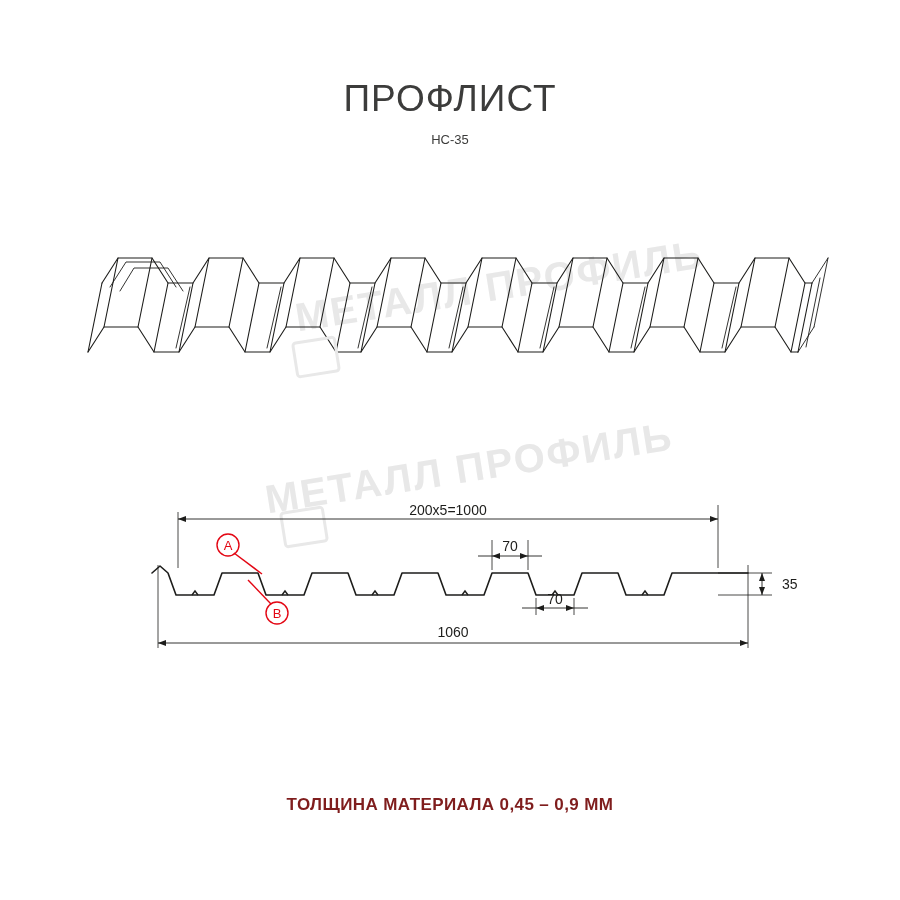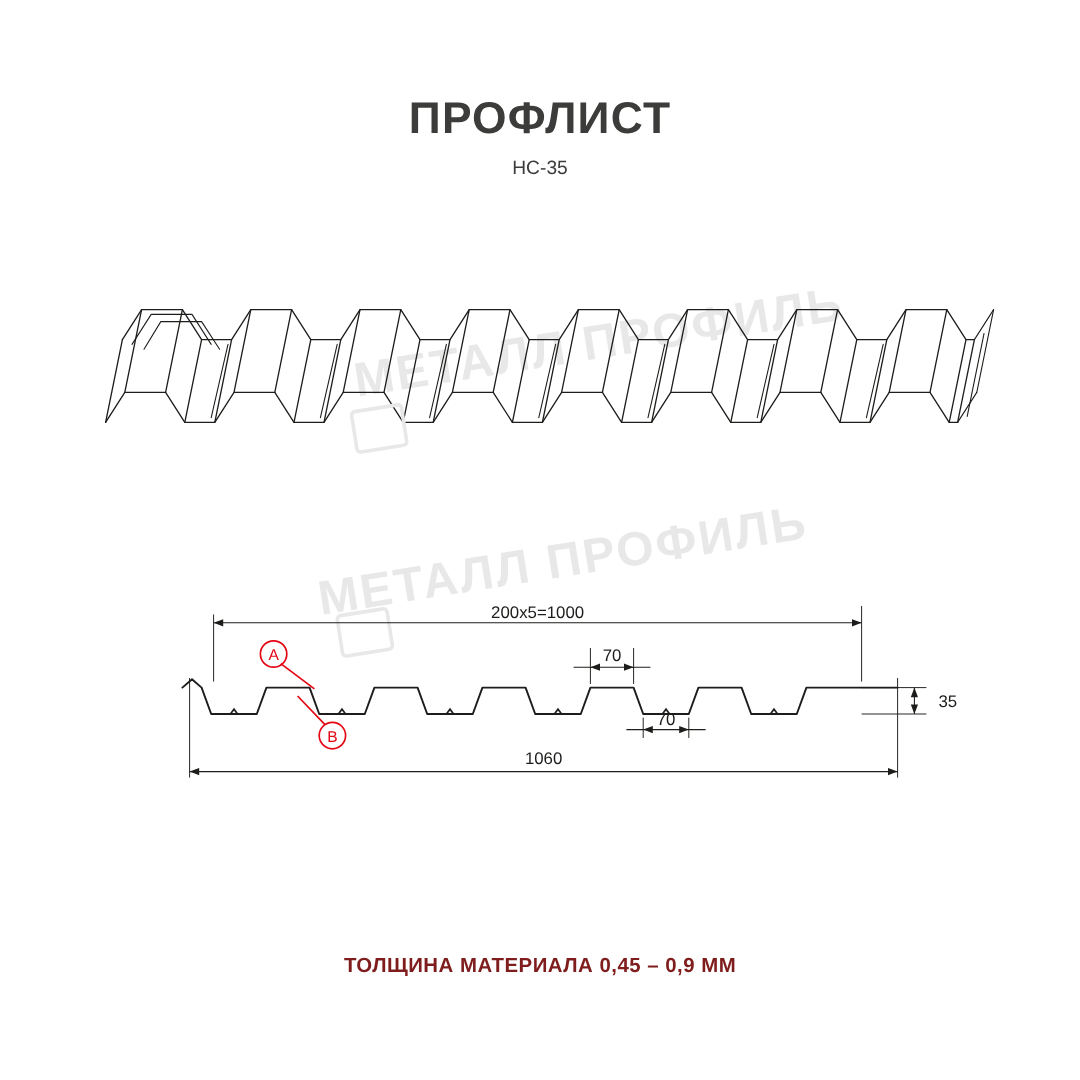--- a/index.html
+++ b/index.html
@@ -15,31 +15,31 @@
     font-family: "Liberation Sans", sans-serif;
     overflow: hidden;
   }
   .title {
     position: absolute;
     top: 78px;
     left: 0;
     width: 900px;
     text-align: center;
     font-size: 37px;
-    font-weight: bold;
+    font-weight: normal;
     letter-spacing: 1px;
     color: #3c3c3b;
   }
   .subtitle {
     position: absolute;
     top: 132px;
     left: 0;
     width: 900px;
     text-align: center;
-    font-size: 16px;
+    font-size: 13px;
     color: #3c3c3b;
   }
   .footer {
     position: absolute;
     top: 795px;
     left: 0;
     width: 900px;
     text-align: center;
     font-size: 17px;
     font-weight: bold;

